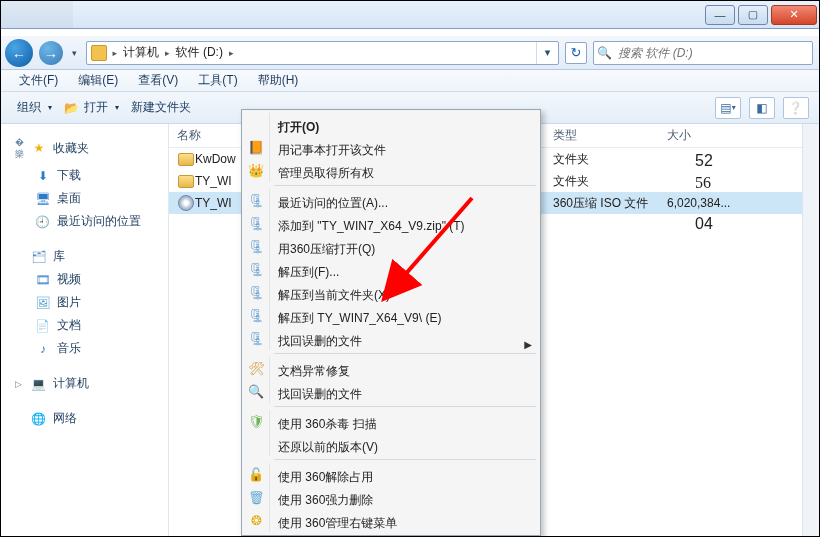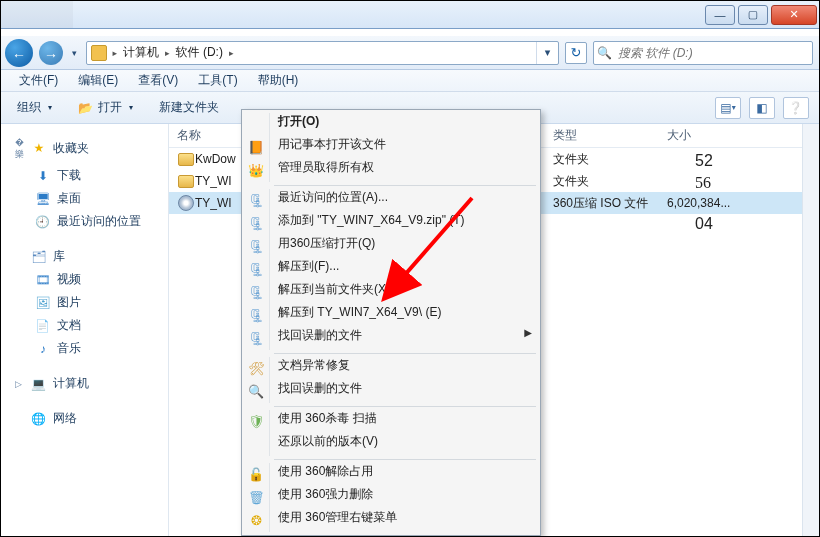--- a/index.html
+++ b/index.html
@@ -27,21 +27,21 @@
   .refresh-btn { width:22px; height:22px; display:flex; align-items:center; justify-content:center; color:#1560a8; border:1px solid #8ba8c7; border-radius:2px; background:#fff; font-size:13px;}
   .searchbar { width:220px; height:24px; border:1px solid #8ba8c7; background:#fff; display:flex; align-items:center; border-radius:2px;}
   .searchbar .sicon { width:22px; text-align:center; color:#5c7da3; font-size:12px;}
   .searchbar input { flex:1; border:0; outline:0; font-size:12px; color:#888; font-style:italic; background:transparent;}
 
   
   .menubar { height:22px; background:linear-gradient(#f7fafd,#eef4fb); display:flex; align-items:center; font-size:12px; padding-left:10px; border-bottom:1px solid #d0dceb; color:#1b3a5c; gap:4px;}
   .menubar span { padding:2px 8px;}
 
   
-  .toolbar { height:32px; background:linear-gradient(#f2f7fc,#e5eef8); display:flex; align-items:center; padding:0 10px; font-size:12px; color:#1b3a5c; border-bottom:1px solid #c9d9ec; gap:14px;}
+  .toolbar { height:32px; background:linear-gradient(#f2f7fc,#e5eef8); display:flex; align-items:center; padding:0 10px; font-size:12px; color:#1b3a5c; border-bottom:1px solid #c9d9ec; gap:0;}
   .tool-btn { display:flex; align-items:center; gap:4px; padding:4px 6px; border-radius:3px;}
   .tool-drop { font-size:8px; padding-left:3px;}
   .toolbar-spacer { flex:1;}
   .view-icons { display:flex; align-items:center; gap:8px; color:#3a6aa0;}
   .view-icon-box { width:26px; height:22px; border:1px solid #b0c4dd; border-radius:2px; background:#fff; display:flex; align-items:center; justify-content:center; font-size:12px;}
 
   
   .body { position:absolute; top:123px; bottom:0; left:0; right:0; display:flex;}
   .sidebar { width:168px; border-right:1px solid #dfe7f0; padding:8px 0; font-size:12px; color:#1b3a5c; overflow:hidden;}
   .side-group { margin-bottom:12px;}
@@ -77,21 +77,21 @@
   .iso-ico { width:16px; height:16px; border-radius:50%; background:radial-gradient(circle,#fff 20%,#b9c8d9 50%,#85a0be 90%); border:1px solid #6c87a5;}
   .date-right { position:absolute; left:526px; font-size:16px; color:#222;}
 
   .scroll-stub { position:absolute; right:0; top:0; bottom:0; width:17px; background:#f0f4f9; border-left:1px solid #dbe4ee;}
 
   
   .ctxmenu { position:absolute; left:240px; top:108px; width:300px; background:#f5f5f5; border:1px solid #9aa7b5; box-shadow:3px 3px 6px rgba(0,0,0,0.25); font-size:12px; color:#222; padding:3px 2px; z-index:50;}
   .ctx-sep { height:1px; background:#d4d9de; margin:3px 2px 3px 30px;}
   .ctx-ico { width:20px; height:18px; display:inline-flex; align-items:center; justify-content:center; font-size:13px;}
   .ctx-gutter { width:26px; margin-right:2px; border-right:1px solid #e0e4e8; align-self:stretch; display:flex; align-items:center; justify-content:center;}
-  .ctx-row { display:flex; align-items:flex-start; height:23px;}
+  .ctx-row { display:flex; align-items:flex-end; height:23px;}
   .ctx-row .txt { padding-left:6px; flex:1;}
   .ctx-row .arrow { font-size:10px; color:#333; padding-right:6px;}
 
   .ico-book { color:#d18b2a;}
   .ico-crown { color:#d6a323;}
   .ico-zip { color:#5596cf;}
   .ico-fix { color:#d19a3a;}
   .ico-search { color:#5a7fa6;}
   .ico-shield { color:#6db256;}
   .ico-lock { color:#d78a3a;}

